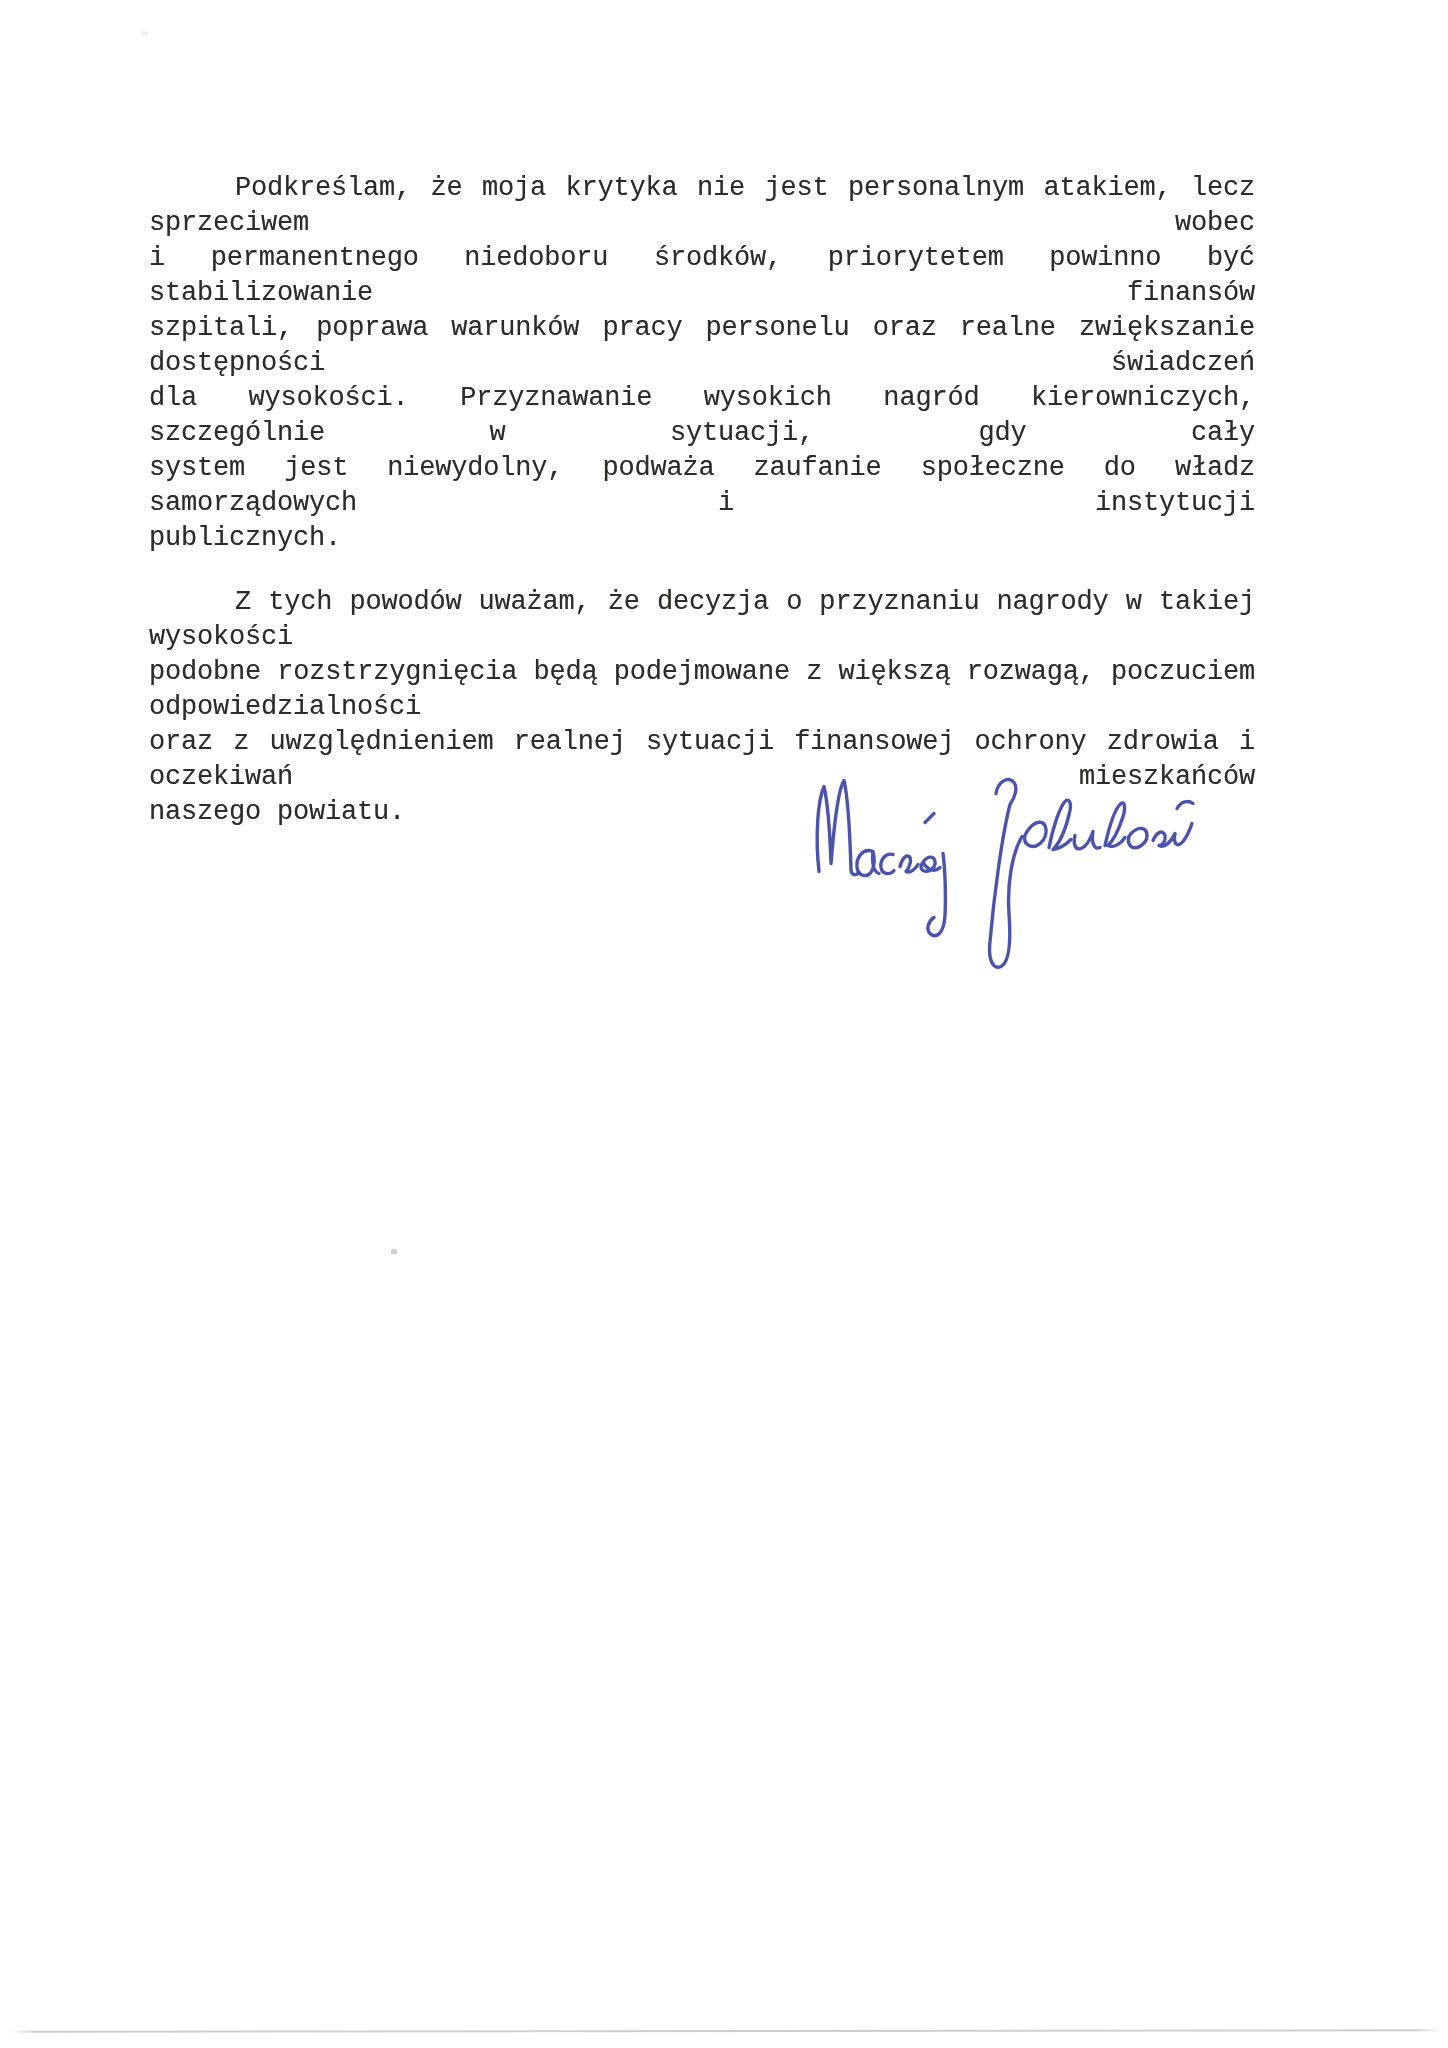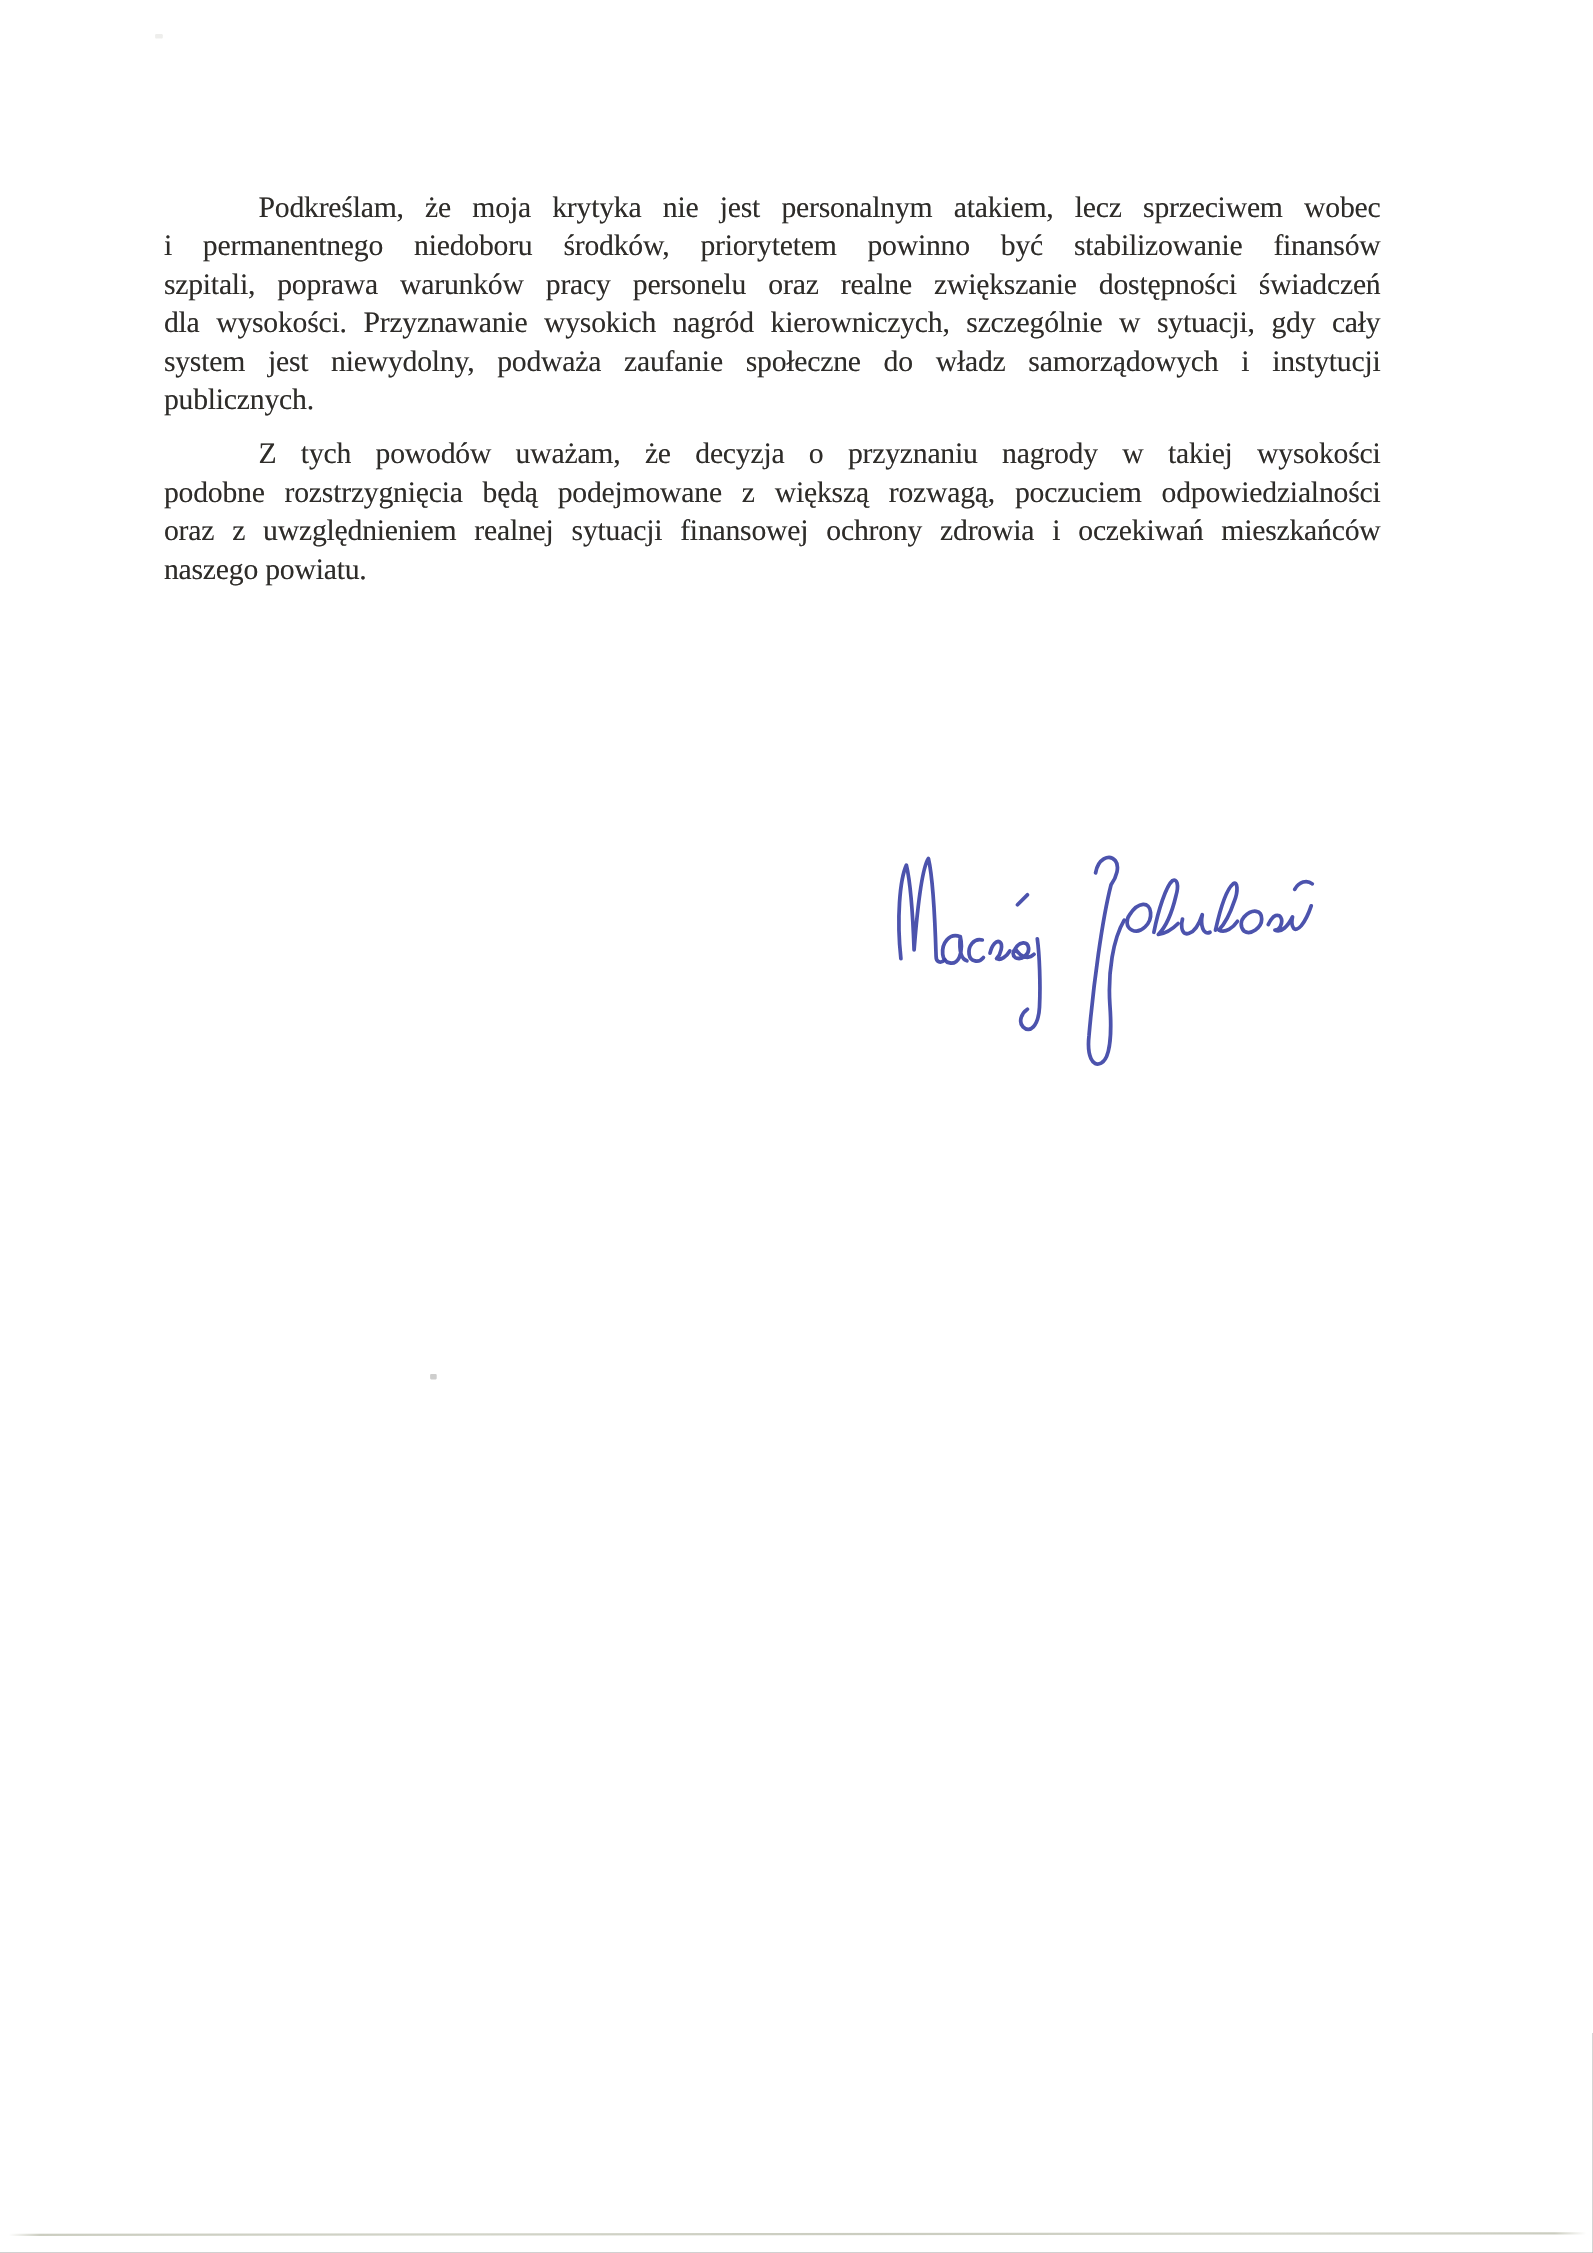--- a/index.html
+++ b/index.html
@@ -20,22 +20,22 @@
   .body-text{
     position:absolute;
     left:149px;top:171px;
     width:1106px;
     color:var(--text);
     font-size:27px;
     line-height:35px;
     letter-spacing:-0.2px;
     text-shadow:0 0 0.5px rgba(40,40,40,0.45);
   }
-  .para{margin:0;}
-  .para + .para{margin-top:14px;}
+  .para{margin:0;font-family:Liberation Mono, monospace;}
+  .para + .para{margin-top:29px;}
   .line{white-space:normal;}
   .line.just{text-align:justify;text-align-last:justify;}
   .line.last{text-align:center;text-align-last:left;}
   .line.indent{text-indent:86px;}
   .signature{
     position:absolute;
     left:813px;top:772px;
     width:385px;height:218px;
   }
   .signature svg{width:100%;height:100%;display:block;}

